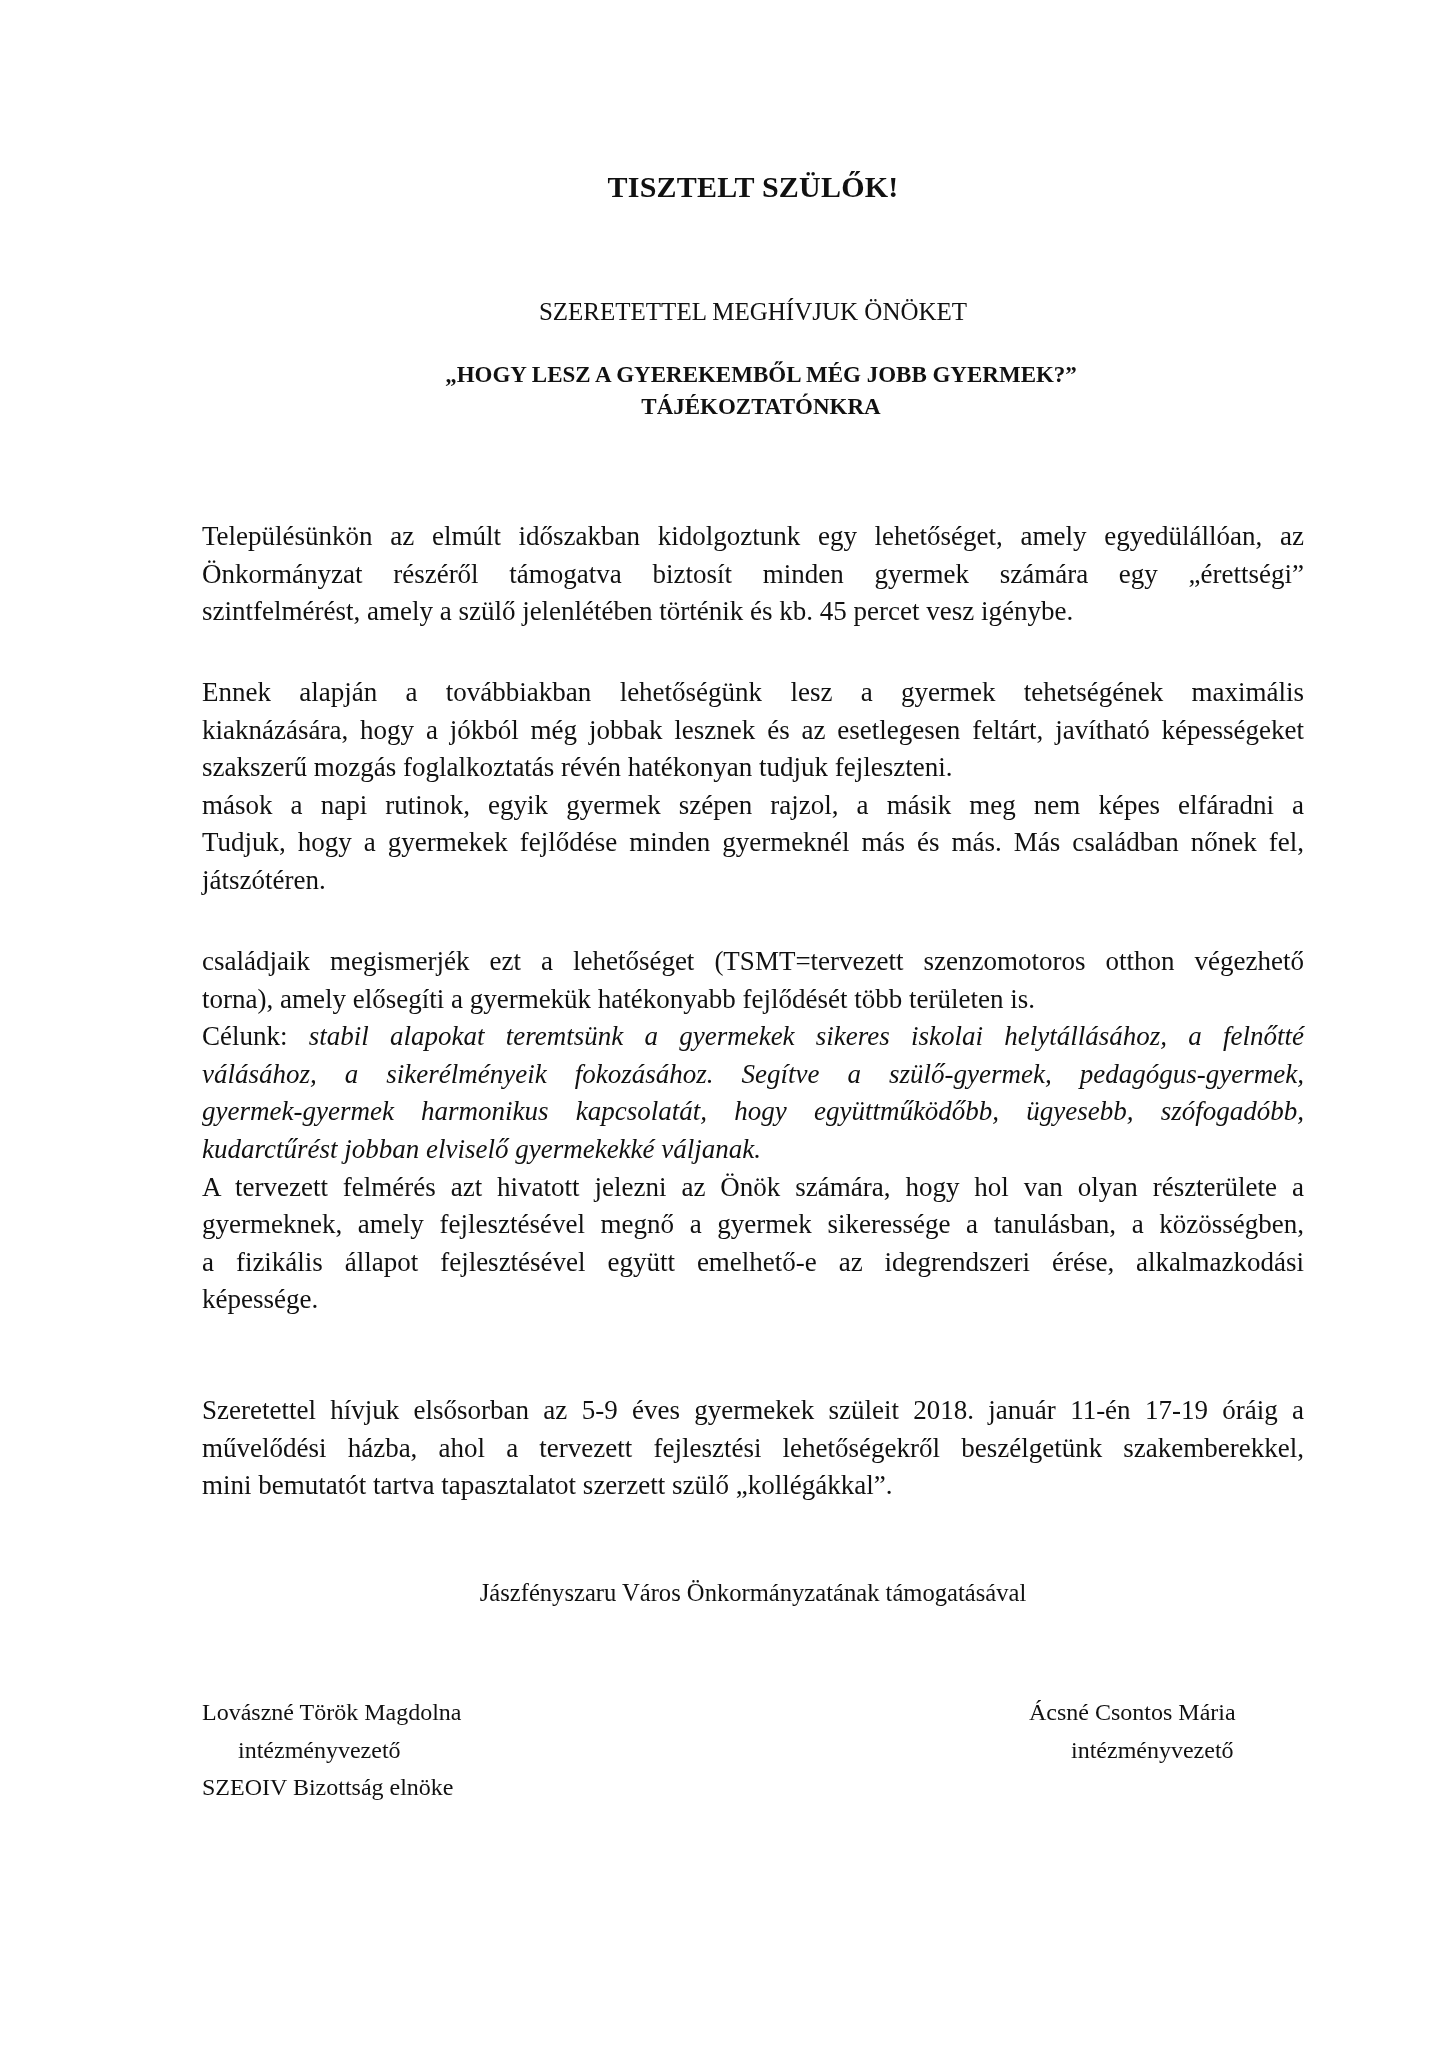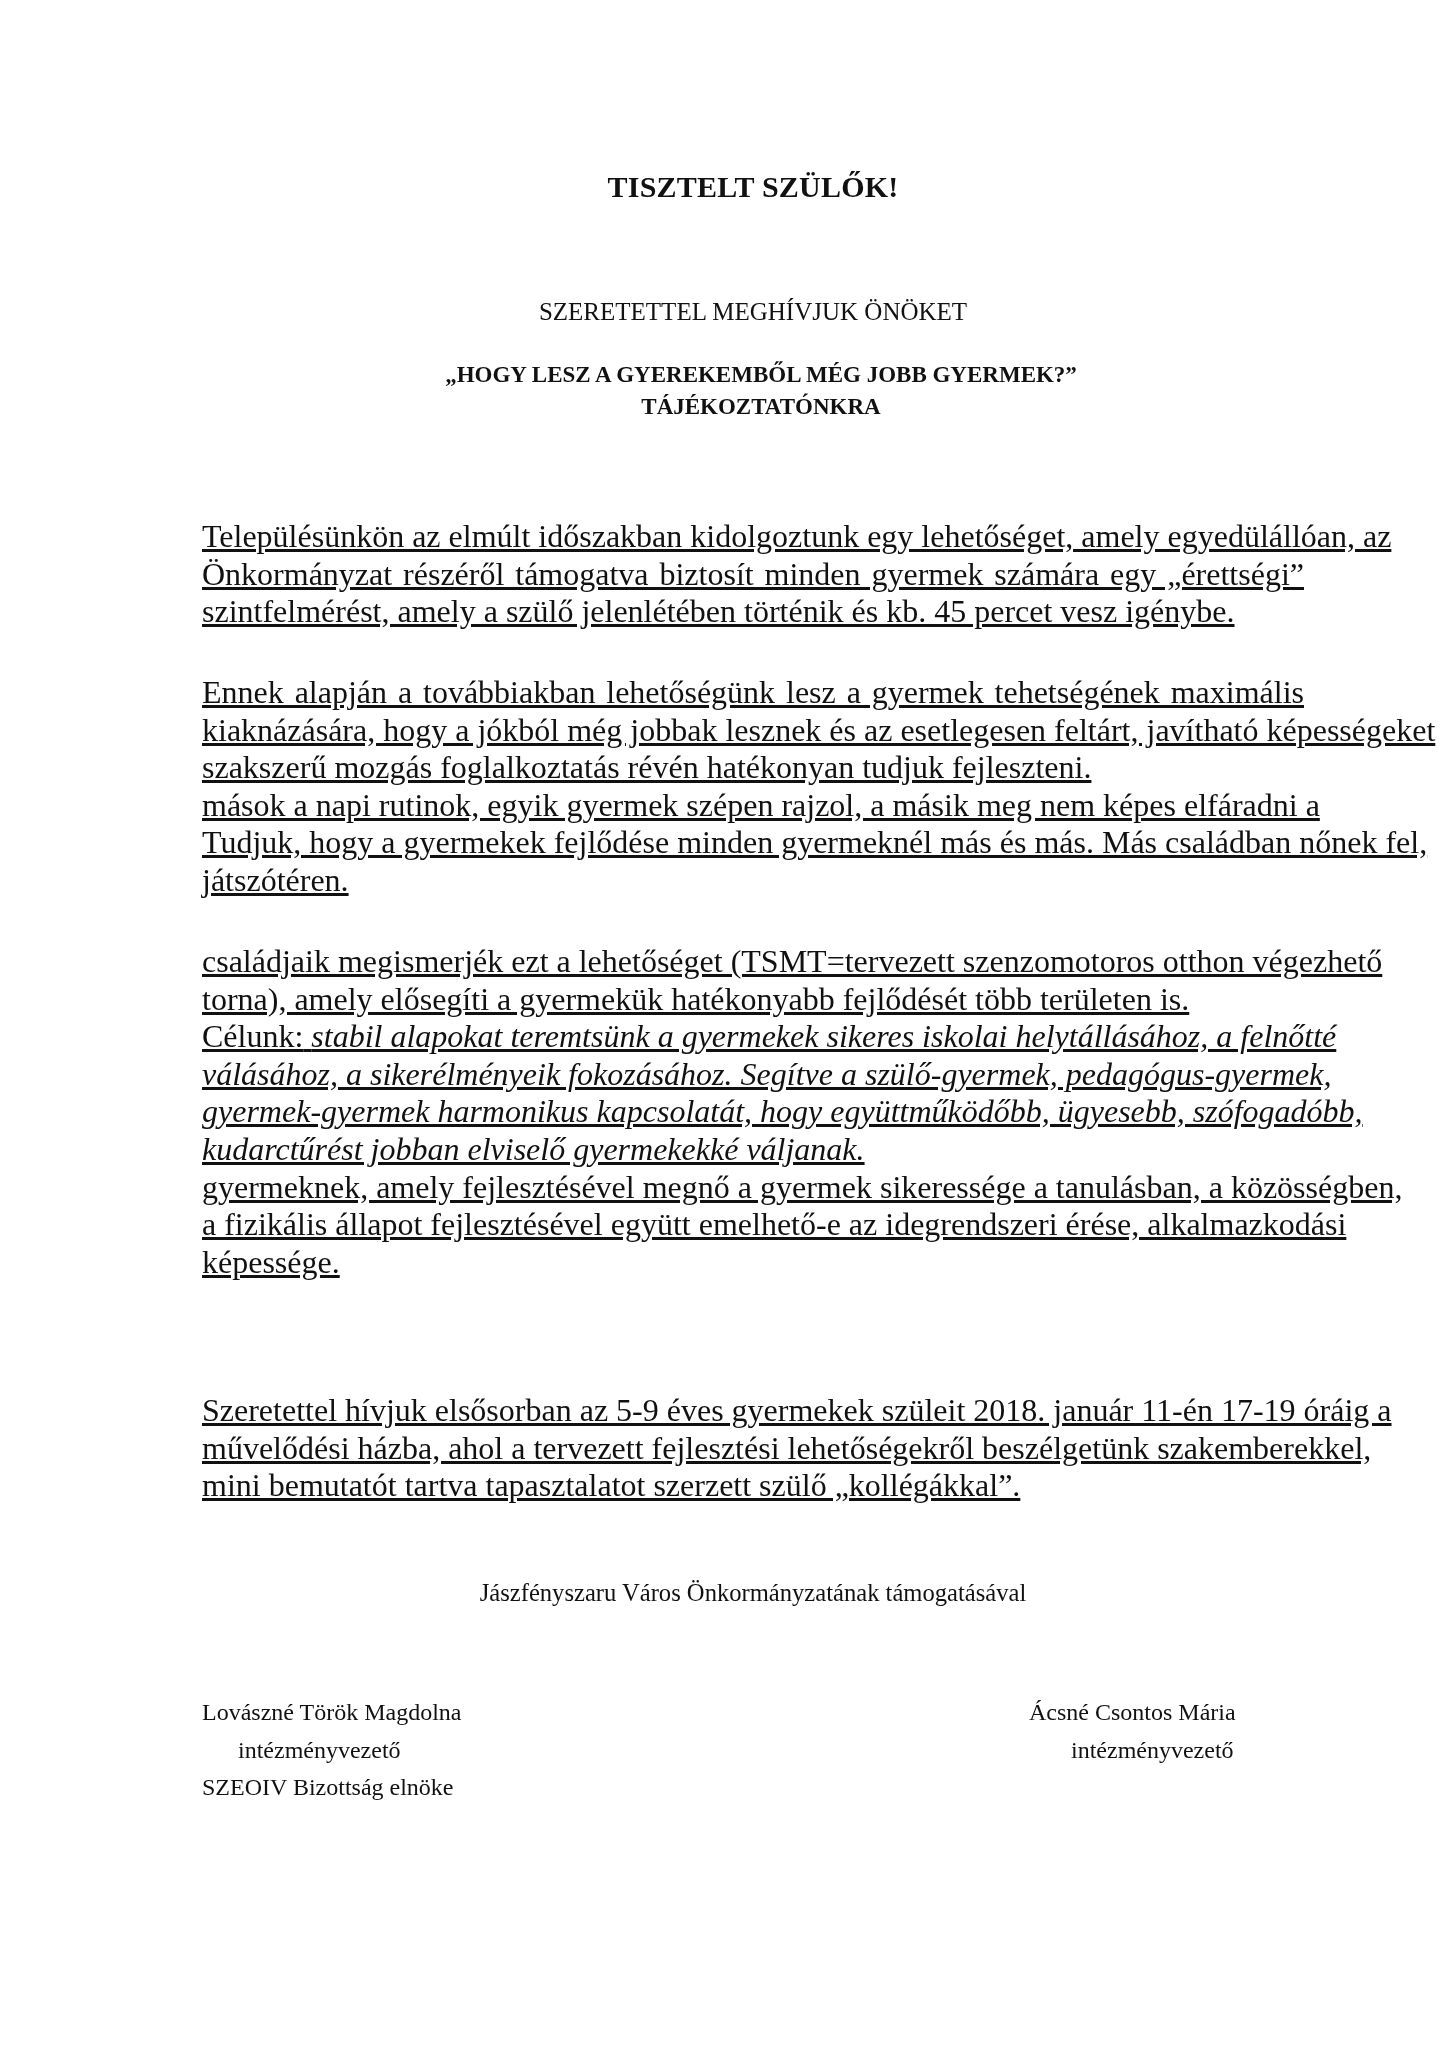--- a/index.html
+++ b/index.html
@@ -44,24 +44,23 @@
       top: 359px;
       font-size: 23px;
       font-weight: bold;
       line-height: 32px;
       padding-left: 8px;
     }
     .body-text {
       position: absolute;
       left: 173px;
       width: 1102px;
-      font-size: 32px;
+      font-size: 27px;
       line-height: 37.6px;
       text-align: justify;
-      text-decoration: underline;
     }
     .body-text .line {
       display: block;
       text-align: justify;
       text-align-last: justify;
       white-space: nowrap;
       overflow: visible;
     }
     .body-text .line.last {
       text-align-last: left;
@@ -115,20 +114,21 @@
     <span class="line last">játszótéren.</span>
   </div>
 
   <div class="body-text para3">
     <span class="line">családjaik megismerjék ezt a lehetőséget (TSMT=tervezett szenzomotoros otthon végezhető</span>
     <span class="line last">torna), amely elősegíti a gyermekük hatékonyabb fejlődését több területen is.</span>
     <span class="line"><span>Célunk:</span> <span class="it">stabil alapokat teremtsünk a gyermekek sikeres iskolai helytállásához, a felnőtté</span></span>
     <span class="line it">válásához, a sikerélményeik fokozásához. Segítve a szülő-gyermek, pedagógus-gyermek,</span>
     <span class="line it">gyermek-gyermek harmonikus kapcsolatát, hogy együttműködőbb, ügyesebb, szófogadóbb,</span>
     <span class="line last it">kudarctűrést jobban elviselő gyermekekké váljanak.</span>
+    <span class="line">A tervezett felmérés azt hivatott jelezni az Önök számára, hogy hol van olyan részterülete a</span>
     <span class="line">gyermeknek, amely fejlesztésével megnő a gyermek sikeressége a tanulásban, a közösségben,</span>
     <span class="line">a fizikális állapot fejlesztésével együtt emelhető-e az idegrendszeri érése, alkalmazkodási</span>
     <span class="line last">képessége.</span>
   </div>
 
   <div class="body-text para4">
     <span class="line">Szeretettel hívjuk elsősorban az 5-9 éves gyermekek szüleit 2018. január 11-én 17-19 óráig a</span>
     <span class="line">művelődési házba, ahol a tervezett fejlesztési lehetőségekről beszélgetünk szakemberekkel,</span>
     <span class="line last">mini bemutatót tartva tapasztalatot szerzett szülő „kollégákkal”.</span>
   </div>

